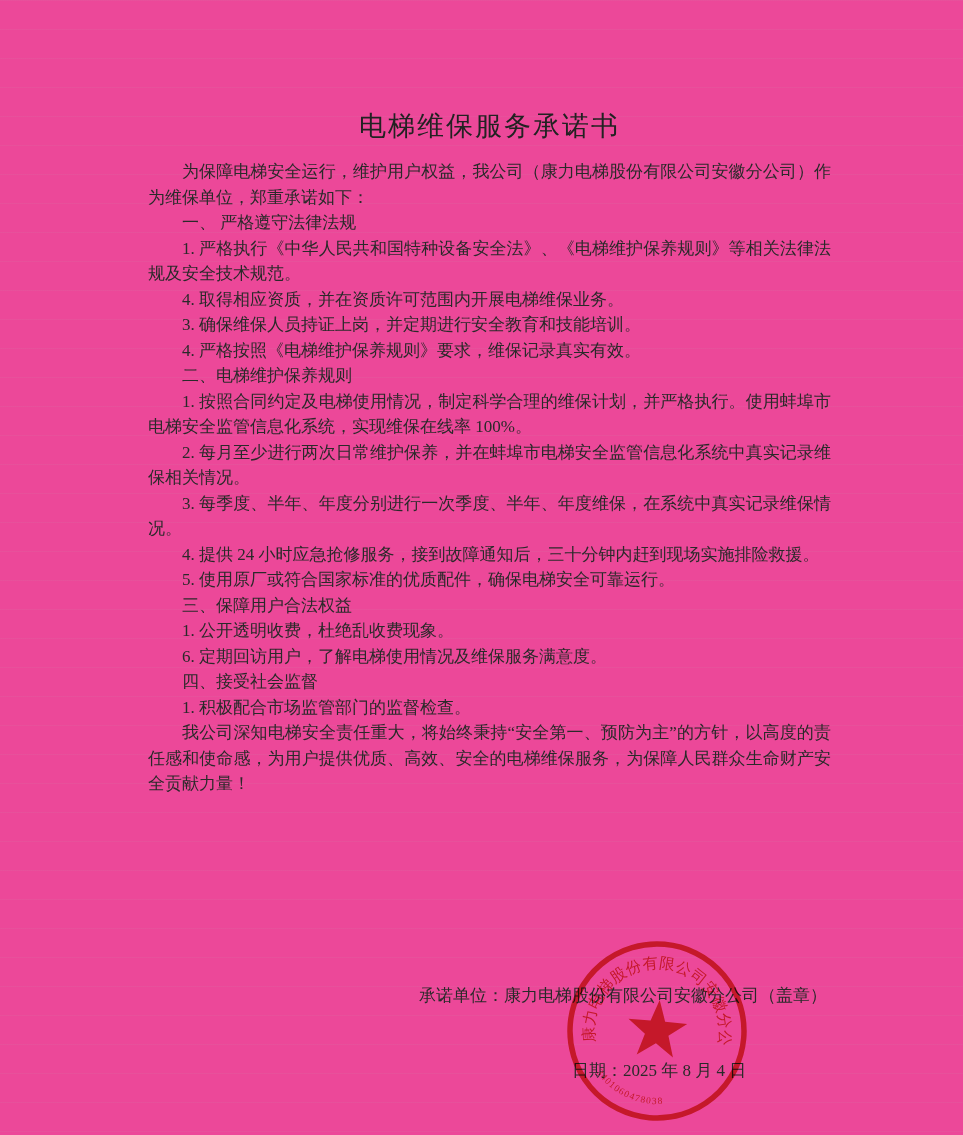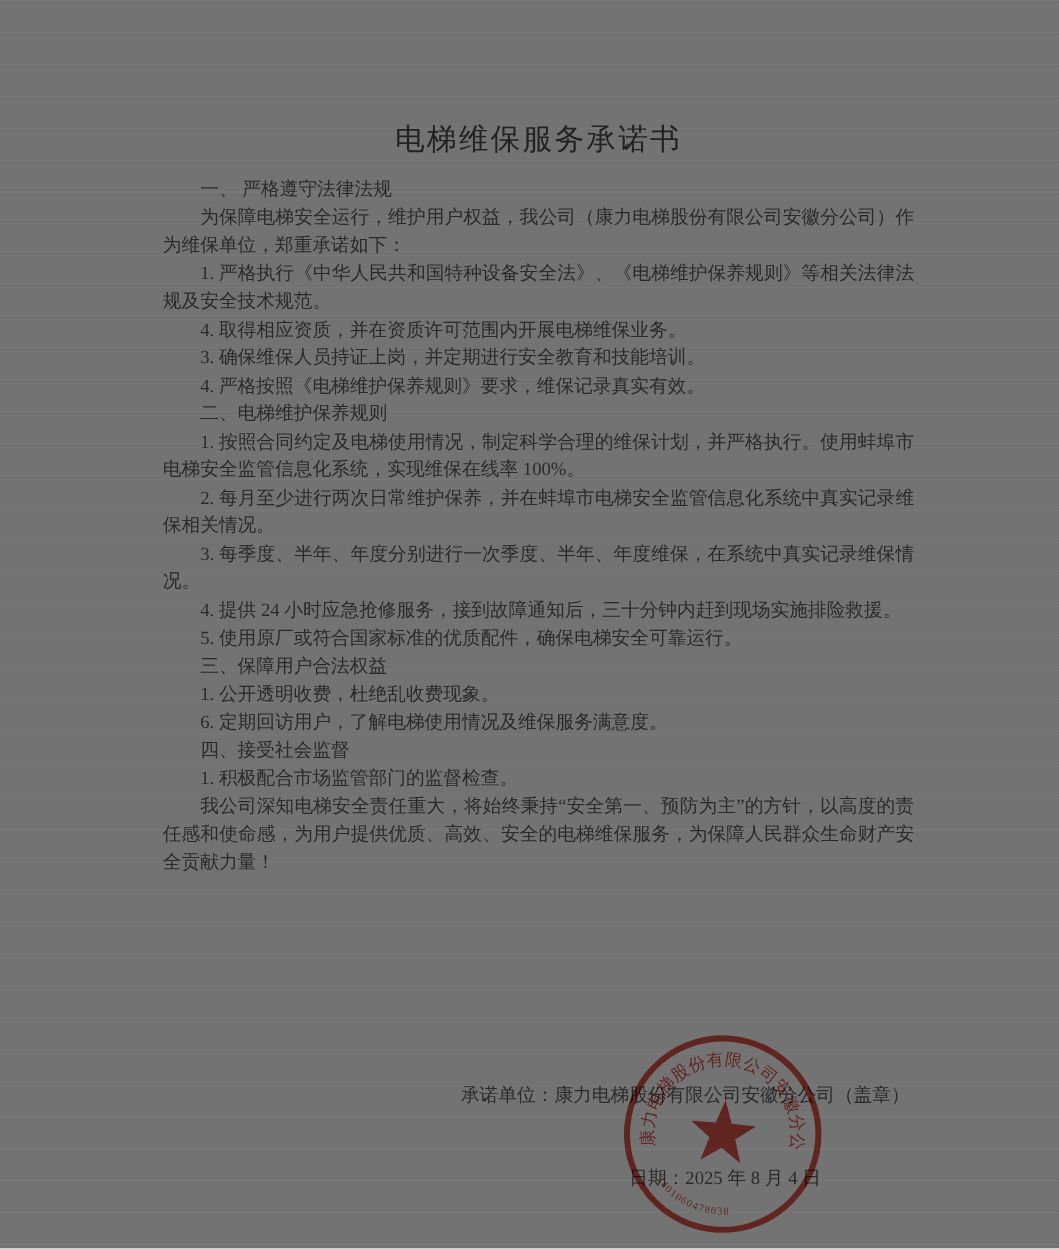--- a/index.html
+++ b/index.html
@@ -4,21 +4,21 @@
 <style>
   html, body {
     margin: 0;
     padding: 0;
     background: #ffffff;
   }
   .page {
     position: relative;
     width: 963px;
     height: 1135px;
-    background: #737373;
+    background: #ec4899;
     overflow: hidden;
     font-family: "Liberation Serif", "DejaVu Serif", serif;
     color: #262626;
   }
   
   .page::before {
     content: "";
     position: absolute;
     inset: 0;
     background: repeating-linear-gradient(
@@ -91,22 +91,22 @@
   }
 </style>
 </head>
 <body>
 
 <div class="page">
 
   <div class="doc-title">电梯维保服务承诺书</div>
 
   <div class="doc-body">
+      <p>为保障电梯安全运行，维护用户权益，我公司（康力电梯股份有限公司安徽分公司）作为维保单位，郑重承诺如下：</p>
       <p>一、 严格遵守法律法规</p>
-      <p>为保障电梯安全运行，维护用户权益，我公司（康力电梯股份有限公司安徽分公司）作为维保单位，郑重承诺如下：</p>
       <p>1. 严格执行《中华人民共和国特种设备安全法》、《电梯维护保养规则》等相关法律法规及安全技术规范。</p>
       <p>4. 取得相应资质，并在资质许可范围内开展电梯维保业务。</p>
       <p>3. 确保维保人员持证上岗，并定期进行安全教育和技能培训。</p>
       <p>4. 严格按照《电梯维护保养规则》要求，维保记录真实有效。</p>
       <p>二、电梯维护保养规则</p>
       <p>1. 按照合同约定及电梯使用情况，制定科学合理的维保计划，并严格执行。使用蚌埠市电梯安全监管信息化系统，实现维保在线率 100%。</p>
       <p>2. 每月至少进行两次日常维护保养，并在蚌埠市电梯安全监管信息化系统中真实记录维保相关情况。</p>
       <p>3. 每季度、半年、年度分别进行一次季度、半年、年度维保，在系统中真实记录维保情况。</p>
       <p>4. 提供 24 小时应急抢修服务，接到故障通知后，三十分钟内赶到现场实施排险救援。</p>
       <p>5. 使用原厂或符合国家标准的优质配件，确保电梯安全可靠运行。</p>

